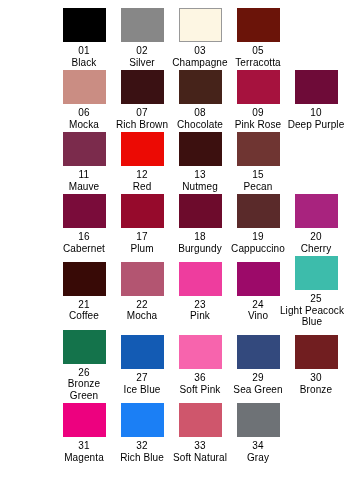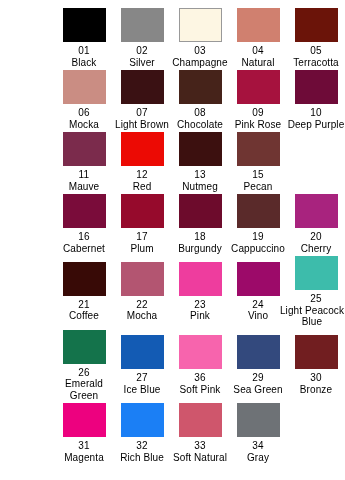--- a/index.html
+++ b/index.html
@@ -97,47 +97,40 @@
         </div>
       </div>
       <div class="swatch-cell">
         <div class="swatch-chip outlined" style="background-color: rgb(253, 246, 227);"></div>
         <div class="swatch-caption">
           <span class="swatch-index">03</span>
           <span class="swatch-name">Champagne</span>
         </div>
       </div>
       <div class="swatch-cell">
-        <div class="swatch-chip" style="background-color: rgb(208, 128, 111);"></div>
-        <div class="swatch-caption">
-          <span class="swatch-index">04</span>
-          <span class="swatch-name">Natural</span>
-        </div>
-      </div>
-      <div class="swatch-cell">
         <div class="swatch-chip" style="background-color: rgb(107, 20, 9);"></div>
         <div class="swatch-caption">
           <span class="swatch-index">05</span>
           <span class="swatch-name">Terracotta</span>
         </div>
       </div>
     </div>
     <div class="swatch-row">
       <div class="swatch-cell">
         <div class="swatch-chip" style="background-color: rgb(202, 141, 131);"></div>
         <div class="swatch-caption">
           <span class="swatch-index">06</span>
           <span class="swatch-name">Mocka</span>
         </div>
       </div>
       <div class="swatch-cell">
         <div class="swatch-chip" style="background-color: rgb(58, 17, 19);"></div>
         <div class="swatch-caption">
           <span class="swatch-index">07</span>
-          <span class="swatch-name wrap">Light Brown</span>
+          <span class="swatch-name wrap">Rich Brown</span>
         </div>
       </div>
       <div class="swatch-cell">
         <div class="swatch-chip" style="background-color: rgb(70, 35, 26);"></div>
         <div class="swatch-caption">
           <span class="swatch-index">08</span>
           <span class="swatch-name">Chocolate</span>
         </div>
       </div>
       <div class="swatch-cell">
@@ -257,21 +250,21 @@
           <span class="swatch-index">25</span>
           <span class="swatch-name overflow">Light Peacock Blue</span>
         </div>
       </div>
     </div>
     <div class="swatch-row">
       <div class="swatch-cell">
         <div class="swatch-chip" style="background-color: rgb(20, 115, 75);"></div>
         <div class="swatch-caption">
           <span class="swatch-index">26</span>
-          <span class="swatch-name wrap">Emerald Green</span>
+          <span class="swatch-name wrap">Bronze Green</span>
         </div>
       </div>
       <div class="swatch-cell">
         <div class="swatch-chip" style="background-color: rgb(19, 91, 180);"></div>
         <div class="swatch-caption">
           <span class="swatch-index">27</span>
           <span class="swatch-name">Ice Blue</span>
         </div>
       </div>
       <div class="swatch-cell">

